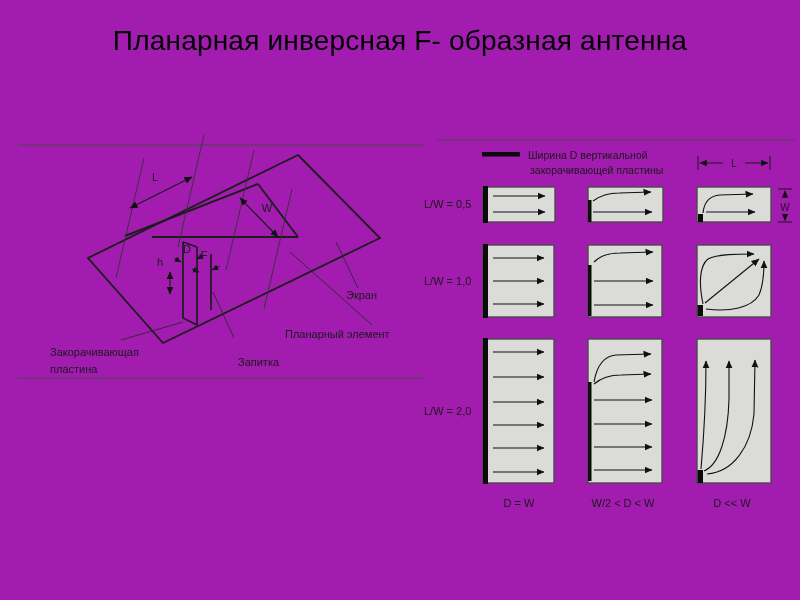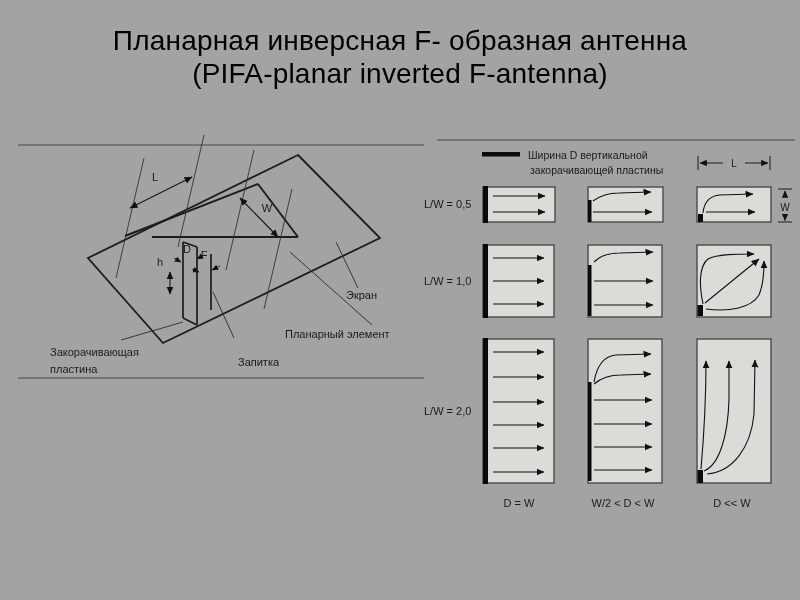--- a/index.html
+++ b/index.html
@@ -1,38 +1,37 @@
 <!DOCTYPE html>
 <html><head>
 <meta charset="utf-8">
 <style>
   html,body{margin:0;padding:0;background:#e8e8e8;}
   .slide{
-    position:relative;width:800px;height:600px;background:#a3a3a3;
+    position:relative;width:800px;height:600px;background:#a21caf;
     font-family:"Liberation Sans", sans-serif;overflow:hidden;
   }
   .title{
     position:absolute;top:24px;left:0;width:800px;text-align:center;
     color:#000;font-size:28px;line-height:33px;font-weight:400;
     letter-spacing:0.2px;
   }
   svg text{fill:#1a1a1a;}
   .figtext{font-size:11px;}
   .dimtext{font-size:11px;}
   .smalldim{font-size:10px;}
   .legendtext{font-size:10.5px;}
 </style>
 </head>
 <body>
 
 <div class="slide">
 
   <div class="title">
     <div>Планарная инверсная F- образная антенна</div>
-    <div>(PIFA-planar inverted F-antenna)</div>
   </div>
 
   <svg style="position:absolute;left:0;top:130px;" width="425" height="260" viewBox="0 0 425 260">
     <defs>
       <marker id="mk" viewBox="0 0 10 10" refX="8.5" refY="5" markerWidth="8" markerHeight="8" orient="auto-start-reverse">
         <path d="M0,1 L9,5 L0,9 Z" fill="#111"></path>
       </marker>
     </defs>
 
     <g stroke="#4a4a4a" stroke-width="1.2">

